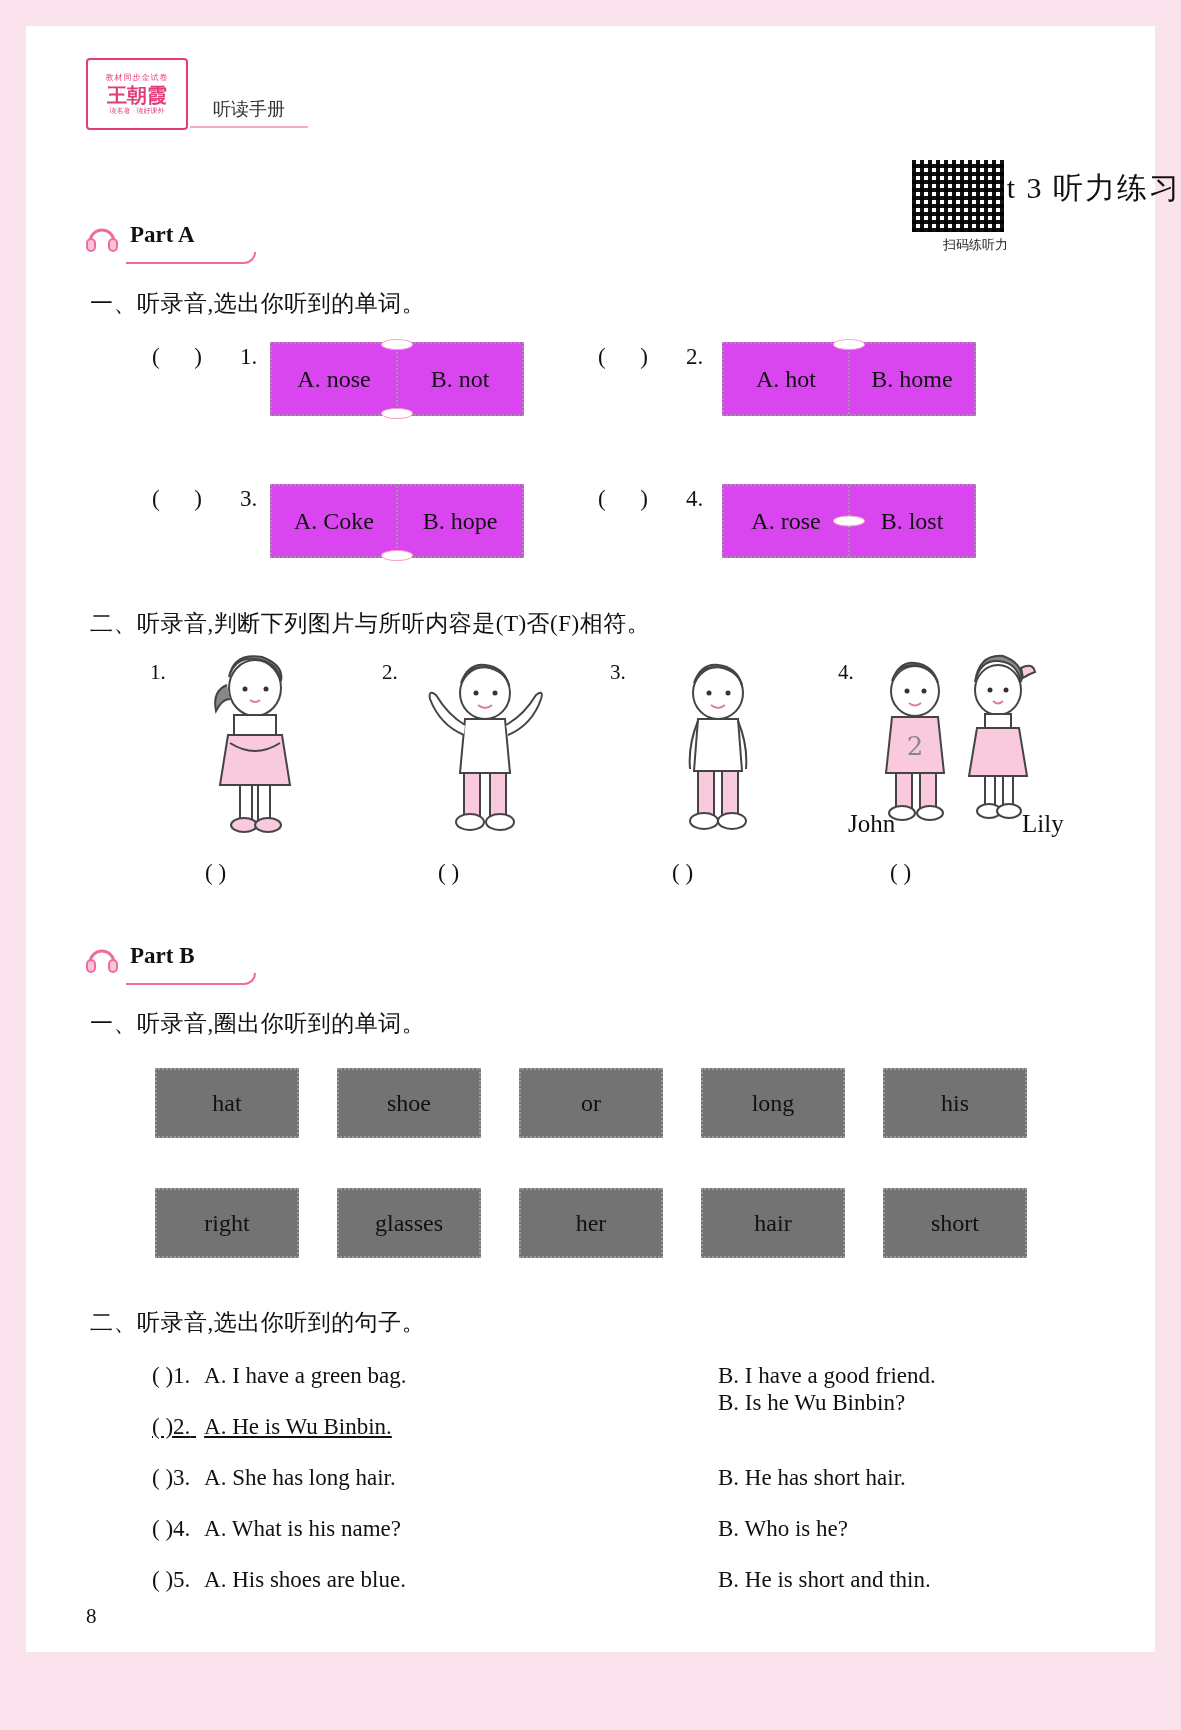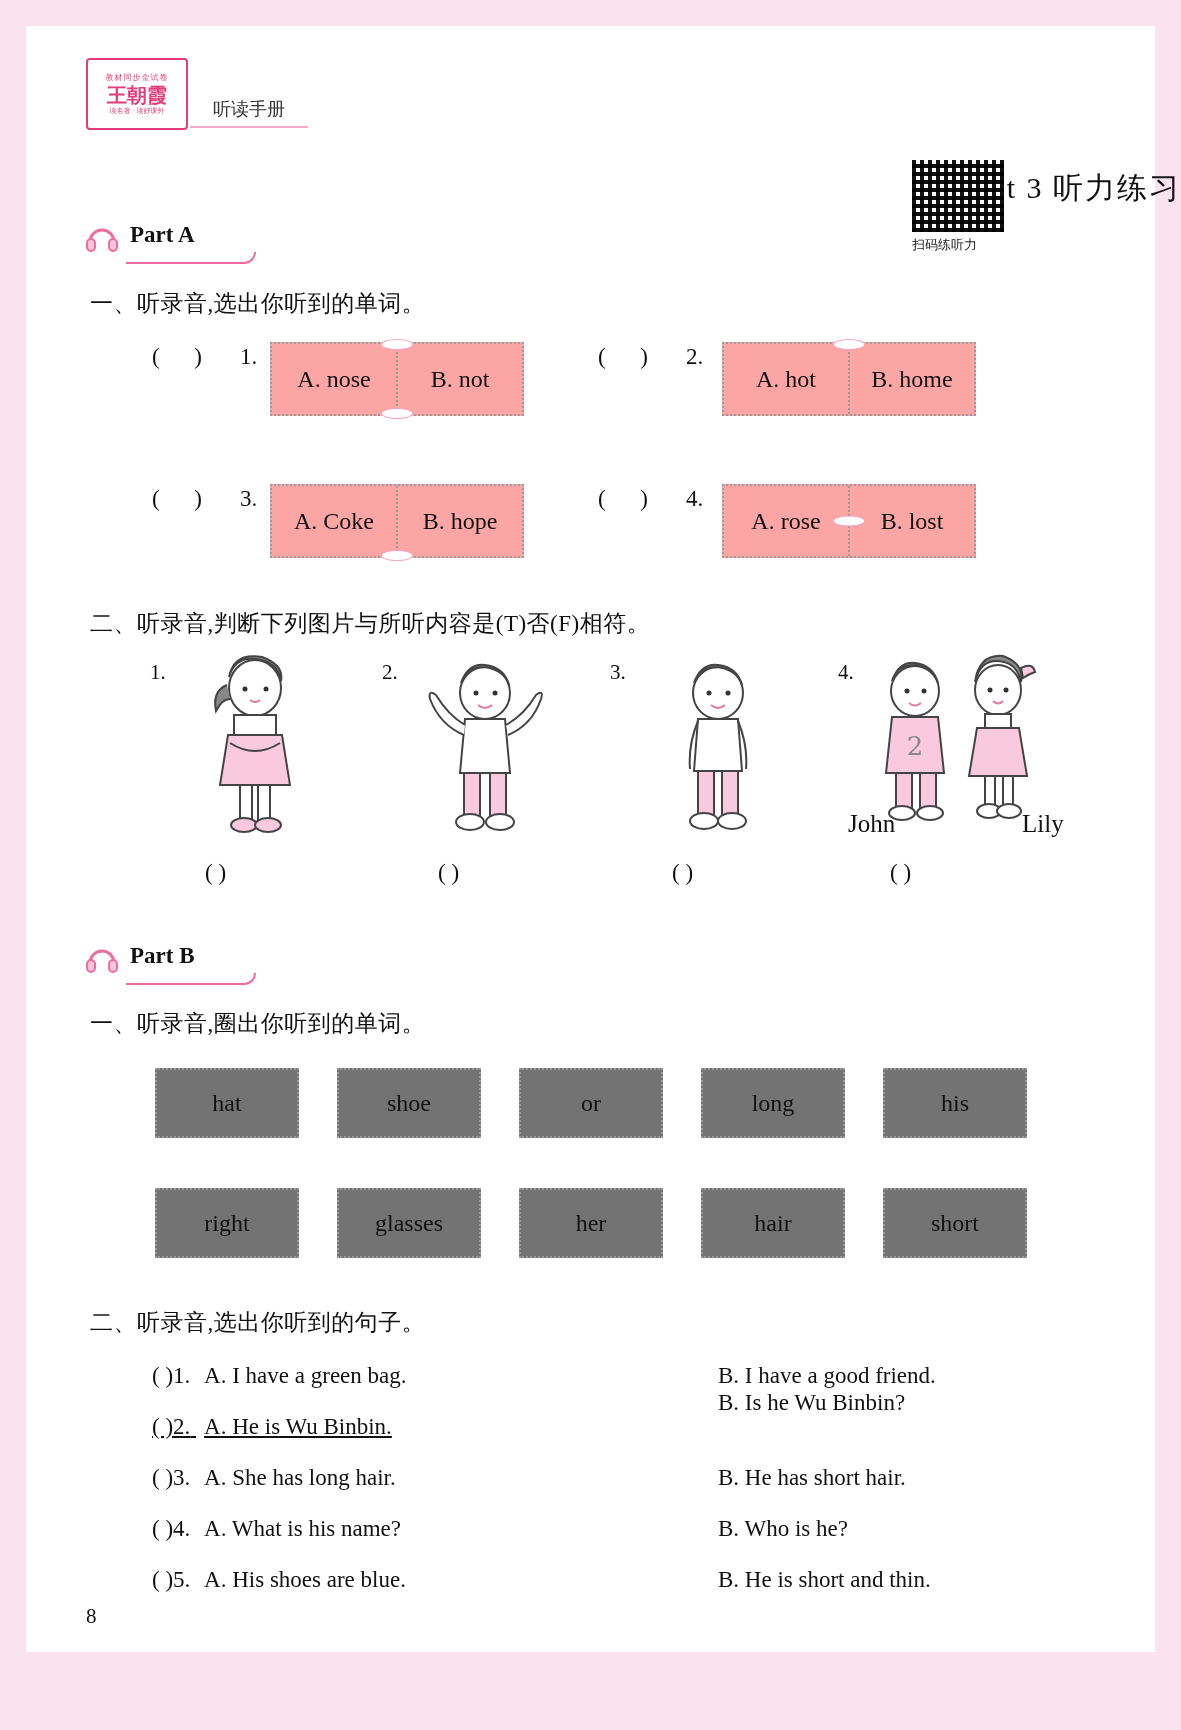--- a/index.html
+++ b/index.html
@@ -103,21 +103,21 @@
     color: #111;
     letter-spacing: 2px;
     font-family: "Liberation Serif", serif;
   }
 
   
   .qr-wrap {
     position: absolute;
     left: 912px; top: 160px;
     width: 96px;
-    text-align: left;
+    text-align: right;
   }
   .qr-img {
     width: 92px; height: 72px;
     background:
       repeating-linear-gradient(90deg, #111 0 4px, #fff 4px 8px),
       repeating-linear-gradient(0deg, #111 0 4px, #fff 4px 8px);
     background-blend-mode: multiply;
   }
   .qr-label {
     margin-top: 4px;
@@ -162,21 +162,21 @@
     font-family: "Liberation Serif", serif;
     letter-spacing: 0.5px;
   }
 
   
   .choice-box {
     position: absolute;
     border: 2px dotted #9a9a9a;
     display: flex;
     align-items: center;
-    background: #fca5a5;
+    background: #d946ef;
   }
   .choice-half {
     flex: 1;
     text-align: center;
     font-size: 24px;
     color: #111;
     font-family: "Liberation Serif", serif;
   }
   .choice-div {
     width: 0;

